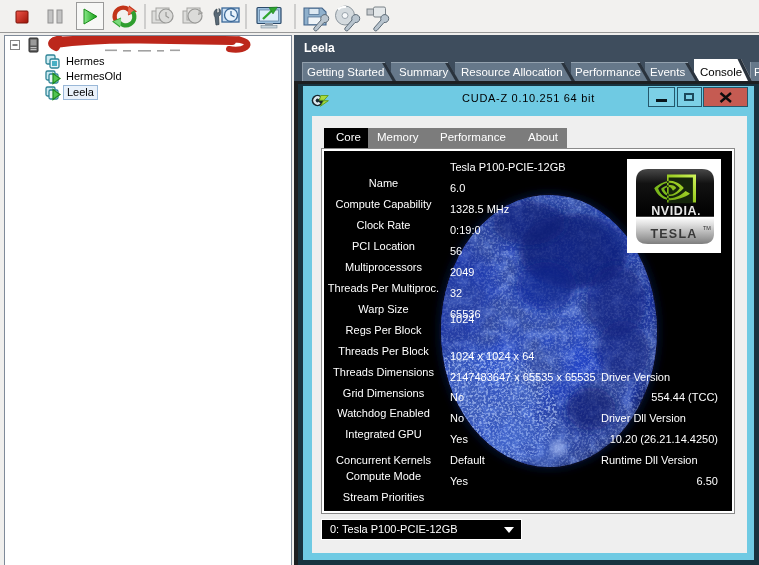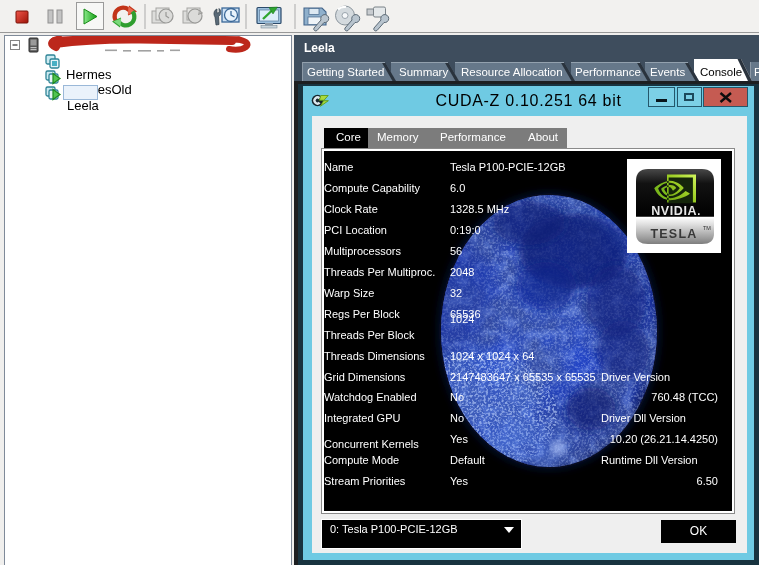--- a/index.html
+++ b/index.html
@@ -5,58 +5,58 @@
   * { margin:0; padding:0; box-sizing:border-box; }
   html,body { width:759px; height:565px; overflow:hidden; font-family:"Liberation Sans", sans-serif; }
   .abs { position:absolute; }
   #stage { position:relative; width:759px; height:565px; background:#f0efed; }
 
   
   #toolbar { left:0; top:0; width:759px; height:33px; background:#f2f1ef; border-bottom:1px solid #989898; }
 
   
   #tree { left:4px; top:35px; width:288px; height:530px; background:#fff; border:1px solid #7f8a99; border-bottom:none; }
-  .treetext { position:absolute; font-size:13px; color:#000; white-space:nowrap;margin-top:12px; }
+  .treetext { position:absolute; font-size:11px; color:#000; white-space:nowrap; }
 
   
   #rightpanel { left:294px; top:35px; width:465px; height:530px; background:#3e4d5d; }
   #leelatitle { position:absolute; left:10px; top:6px; color:#fff; font-weight:bold; font-size:12px; }
 
   
   #consolebg { left:294px; top:81px; width:465px; height:484px; background:#1d1f21; }
 
   
   #winborder { left:298px; top:84px; width:461px; height:481px; background:#18333f; }
   #wincyan { left:303px; top:86px; width:451px; height:474px; background:#6fcae3; }
-  #wintitle { left:303px; top:88px; width:451px; height:26px; color:#000; font-size:16px; letter-spacing:0.7px; text-align:center; padding-top:4px; }
+  #wintitle { left:303px; top:88px; width:451px; height:26px; color:#000; font-size:11px; letter-spacing:0.7px; text-align:center; padding-top:4px; }
   .winbtn { position:absolute; top:87px; height:20px; border:1px solid #24576b; }
   #btnmin { left:648px; width:27px; background:#7cd0e6; }
   #btnmax { left:677px; width:25px; background:#7cd0e6; }
   #btnclose { left:703px; width:45px; background:#c55b52; }
 
   #client { left:312px; top:116px; width:435px; height:437px; background:#efefef; }
 
   
   #tabstrip { left:324px; top:128px; width:243px; height:21px; background:#7c7c7c; }
   #coretab { left:324px; top:128px; width:44px; height:21px; background:#000; }
   .qtab { position:absolute; top:131px; color:#fff; font-size:11.5px; }
 
   
   #content { left:321px; top:148px; width:414px; height:366px; background:#8a8a8a; }
   #contentw { left:322px; top:149px; width:412px; height:364px; background:#fff; }
   #contentb { left:324px; top:151px; width:408px; height:360px; background:#000; overflow:hidden; }
 
   .row { position:absolute; height:14px; line-height:14px; font-size:11px; color:#fff; white-space:nowrap;text-align:right; }
-  .lab { left:324px; width:119px; text-align:left; }
+  .lab { left:324px; width:119px; text-align:center;margin-top:16px; }
   .val { left:450px; }
   .rlab { left:601px; }
   .rval { left:601px; width:117px; text-align:right; }
 
   
-  #dropdown { left:321px; top:519px; width:201px; height:30px; background:#000; border:1px solid #fff; color:#fff; font-size:11px; line-height:19px; padding-left:8px; }
+  #dropdown { left:321px; top:519px; width:201px; height:21px; background:#000; border:1px solid #fff; color:#fff; font-size:11px; line-height:19px; padding-left:8px; }
   #ddarrow { left:504px; top:527px; width:0; height:0; border-left:5px solid transparent; border-right:5px solid transparent; border-top:6px solid #fff; }
   #okbtn { left:661px; top:520px; width:75px; height:23px; background:#000; color:#fff; font-size:12px; text-align:center; line-height:23px; }
 </style>
 </head>
 <body>
 <div id="stage">
   <div class="abs" id="toolbar">
     <svg width="759" height="33" style="position:absolute;left:0;top:0">
       <defs>
         <linearGradient id="redg" x1="0" y1="0" x2="1" y2="1">
@@ -341,45 +341,44 @@
     <div class="row val" style="top:160.0px">Tesla P100-PCIE-12GB</div>
     <div class="row lab" style="top:180.9px">Compute Capability</div>
     <div class="row val" style="top:180.9px">6.0</div>
     <div class="row lab" style="top:201.9px">Clock Rate</div>
     <div class="row val" style="top:201.9px">1328.5 MHz</div>
     <div class="row lab" style="top:222.8px">PCI Location</div>
     <div class="row val" style="top:222.8px">0:19:0</div>
     <div class="row lab" style="top:243.8px">Multiprocessors</div>
     <div class="row val" style="top:243.8px">56</div>
     <div class="row lab" style="top:264.8px">Threads Per Multiproc.</div>
-    <div class="row val" style="top:264.8px">2048</div>
+    <div class="row val" style="top:264.8px">2049</div>
     <div class="row lab" style="top:285.7px">Warp Size</div>
     <div class="row val" style="top:285.7px">32</div>
     <div class="row lab" style="top:306.6px">Regs Per Block</div>
     <div class="row val" style="top:306.6px">65536</div>
     <div class="row lab" style="top:327.6px">Threads Per Block</div>
     <div class="row val" style="top:312px">1024</div>
     <div class="row lab" style="top:348.5px">Threads Dimensions</div>
     <div class="row val" style="top:348.5px">1024 x 1024 x 64</div>
     <div class="row lab" style="top:369.5px">Grid Dimensions</div>
     <div class="row val" style="top:369.5px">2147483647 x 65535 x 65535</div>
     <div class="row rlab" style="top:369.5px">Driver Version</div>
     <div class="row lab" style="top:390.4px">Watchdog Enabled</div>
     <div class="row val" style="top:390.4px">No</div>
-    <div class="row rval" style="top:390.4px">760.48 (TCC)</div>
+    <div class="row rval" style="top:390.4px">554.44 (TCC)</div>
     <div class="row lab" style="top:411.4px">Integrated GPU</div>
     <div class="row val" style="top:411.4px">No</div>
     <div class="row rlab" style="top:411.4px">Driver Dll Version</div>
     <div class="row lab" style="top:437px">Concurrent Kernels</div>
     <div class="row val" style="top:432.3px">Yes</div>
     <div class="row rval" style="top:432.3px">10.20 (26.21.14.4250)</div>
     <div class="row lab" style="top:453.3px">Compute Mode</div>
     <div class="row val" style="top:453.3px">Default</div>
     <div class="row rlab" style="top:453.3px">Runtime Dll Version</div>
     <div class="row lab" style="top:474.2px">Stream Priorities</div>
     <div class="row val" style="top:474.2px">Yes</div>
     <div class="row rval" style="top:474.2px">6.50</div>
   </div>
 
   <div class="abs" id="dropdown">0: Tesla P100-PCIE-12GB</div>
   <div class="abs" id="ddarrow"></div>
-  <div class="abs" id="okbtn">OK</div>
 </div>
 
 </body></html>

